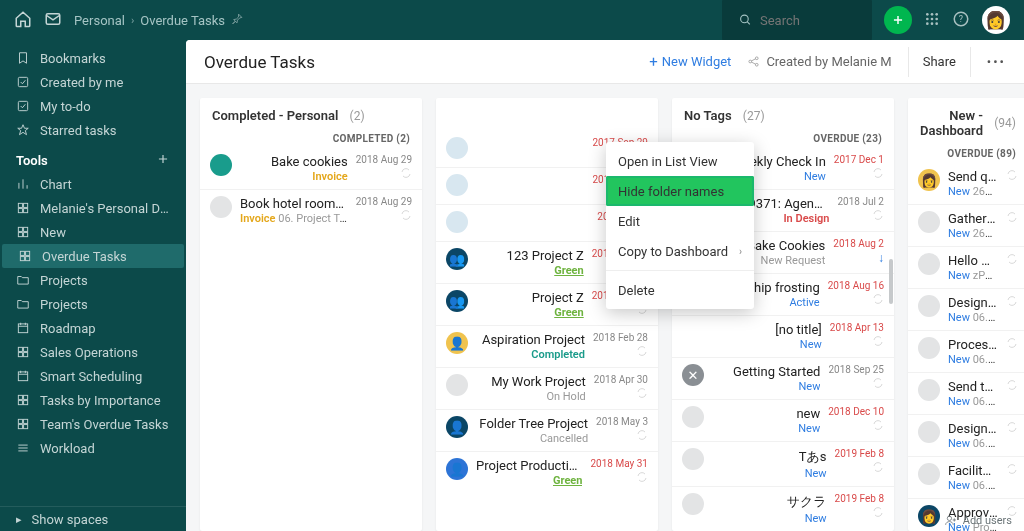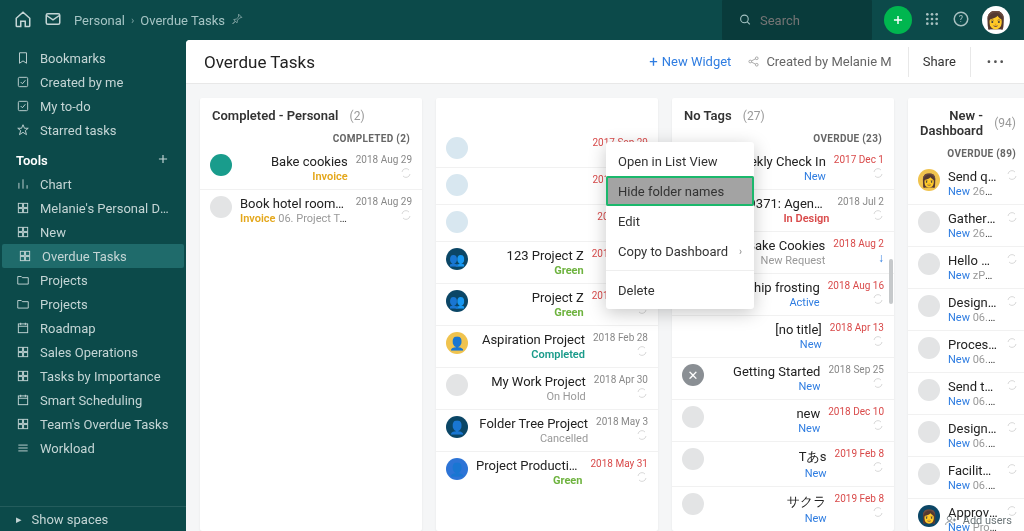--- a/index.html
+++ b/index.html
@@ -45,32 +45,32 @@
 .task-avatar { width: 22px; height: 22px; border-radius: 50%; background: #d8e7f0; flex-shrink: 0; display: flex; align-items: center; justify-content: center; font-size: 13px; overflow: hidden; }
 .task-avatar.darkblue { background: #0b4666; }
 .task-avatar.gray { background: #e3e4e5; }
 .task-avatar.teal { background: #199c8c; }
 .task-avatar.yellowav { background: #f0c34e; }
 .task-avatar.blueav { background: #2d74d6; }
 .task-avatar.graycheck { background: #8a8f94; color: #fff; }
 .task-body { flex: 1; min-width: 0; }
 .task-title { font-size: 13px; color: #222; white-space: nowrap; overflow: hidden; text-overflow: ellipsis; }
 .task-sub { font-size: 11px; margin-top: 1px; white-space: nowrap; overflow: hidden; text-overflow: ellipsis; }
-.sub-green { color: #6eb33f; font-weight: 700; }
+.sub-green { color: #6eb33f; font-weight: 700; text-decoration: underline; }
 .sub-orange { color: #e4a71b; font-weight: 600; margin-top: 43px; }
 .sub-blue { color: #2f7de1; }
 .sub-red { color: #d94a4a; font-weight: 600; }
 .sub-gray { color: #999; }
 .sub-teal { color: #1a9b8a; font-weight: 600; }
 .task-meta { display: flex; flex-direction: column; align-items: flex-end; gap: 2px; font-size: 10px; color: #888; flex-shrink: 0; }
 .date-red { color: #d94a4a !important; }
 .mini-icon { opacity: .45; }
 .context-menu { position: absolute; left: 420px; top: 102px; width: 148px; background: #fff; border-radius: 3px; box-shadow: 0 4px 18px rgba(0,0,0,.22); z-index: 50; padding: 4px 0; }
 .cm-item { height: 30px; display: flex; align-items: center; padding: 0 12px; font-size: 13px; color: #333; cursor: pointer; position: relative; }
-.cm-item.highlight { outline: 2px solid #1bb86c; outline-offset: -2px; border-radius: 2px; background: #a3a3a3; }
+.cm-item.highlight { outline: 2px solid #1bb86c; outline-offset: -2px; border-radius: 2px; background: #22c55e; }
 .cm-item .caret-r { margin-left: auto; font-size: 10px; color: #888; }
 .cm-divider { height: 1px; background: #eee; margin: 4px 0; }
 .footer-bar { height: 22px; display: flex; align-items: center; justify-content: flex-end; padding: 0 12px; color: #c4d5d5; font-size: 11px; background: #0c4a4a; position: absolute; bottom: 0; right: 0; left: 186px; background: transparent;}
 .footer-bar .au { display: flex; align-items: center; gap: 6px; color: #6a7477; }
 .arrow-down-blue { color: #2f7de1; font-size: 12px; }
 .scrollbar-stub { position: absolute; top: 161px; width: 4px; height: 45px; background: #c6c9cb; border-radius: 2px; }
 </style>
 </head>
 <body>
 
@@ -222,33 +222,33 @@
           <svg width="14" height="14" viewBox="0 0 24 24">
             <rect x="4" y="4" width="7" height="7" stroke="#c4d5d5" stroke-width="1.6" fill="none"></rect>
             <rect x="13" y="4" width="7" height="7" stroke="#c4d5d5" stroke-width="1.6" fill="none"></rect>
             <rect x="4" y="13" width="7" height="7" stroke="#c4d5d5" stroke-width="1.6" fill="none"></rect>
             <rect x="13" y="13" width="7" height="7" stroke="#c4d5d5" stroke-width="1.6" fill="none"></rect>
           </svg>
           <span style="white-space:nowrap;overflow:hidden;text-overflow:ellipsis">Sales Operations</span>
         </div>
         <div class="sb-item ">
           <svg width="14" height="14" viewBox="0 0 24 24">
+            <rect x="4" y="5" width="16" height="15" stroke="#c4d5d5" stroke-width="1.6" fill="none"></rect>
+            <path d="M4 9h16M8 3v4M16 3v4" stroke="#c4d5d5" stroke-width="1.6" fill="none"></path>
+          </svg>
+          <span style="white-space:nowrap;overflow:hidden;text-overflow:ellipsis">Smart Scheduling</span>
+        </div>
+        <div class="sb-item ">
+          <svg width="14" height="14" viewBox="0 0 24 24">
             <rect x="4" y="4" width="7" height="7" stroke="#c4d5d5" stroke-width="1.6" fill="none"></rect>
             <rect x="13" y="4" width="7" height="7" stroke="#c4d5d5" stroke-width="1.6" fill="none"></rect>
             <rect x="4" y="13" width="7" height="7" stroke="#c4d5d5" stroke-width="1.6" fill="none"></rect>
             <rect x="13" y="13" width="7" height="7" stroke="#c4d5d5" stroke-width="1.6" fill="none"></rect>
           </svg>
           <span style="white-space:nowrap;overflow:hidden;text-overflow:ellipsis">Tasks by Importance</span>
-        </div>
-        <div class="sb-item ">
-          <svg width="14" height="14" viewBox="0 0 24 24">
-            <rect x="4" y="5" width="16" height="15" stroke="#c4d5d5" stroke-width="1.6" fill="none"></rect>
-            <path d="M4 9h16M8 3v4M16 3v4" stroke="#c4d5d5" stroke-width="1.6" fill="none"></path>
-          </svg>
-          <span style="white-space:nowrap;overflow:hidden;text-overflow:ellipsis">Smart Scheduling</span>
         </div>
         <div class="sb-item ">
           <svg width="14" height="14" viewBox="0 0 24 24">
             <rect x="4" y="4" width="7" height="7" stroke="#c4d5d5" stroke-width="1.6" fill="none"></rect>
             <rect x="13" y="4" width="7" height="7" stroke="#c4d5d5" stroke-width="1.6" fill="none"></rect>
             <rect x="4" y="13" width="7" height="7" stroke="#c4d5d5" stroke-width="1.6" fill="none"></rect>
             <rect x="13" y="13" width="7" height="7" stroke="#c4d5d5" stroke-width="1.6" fill="none"></rect>
           </svg>
           <span style="white-space:nowrap;overflow:hidden;text-overflow:ellipsis">Team's Overdue Tasks</span>
         </div>

